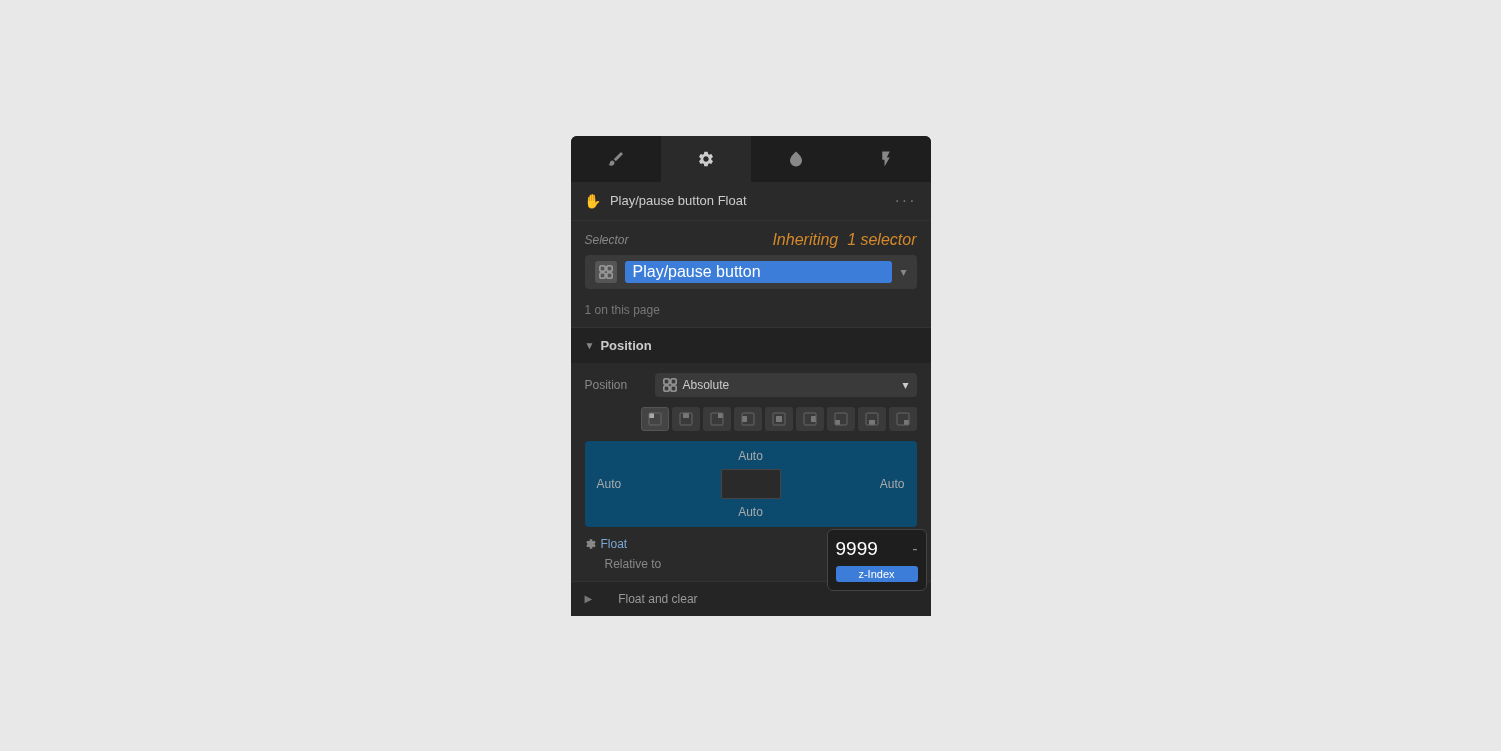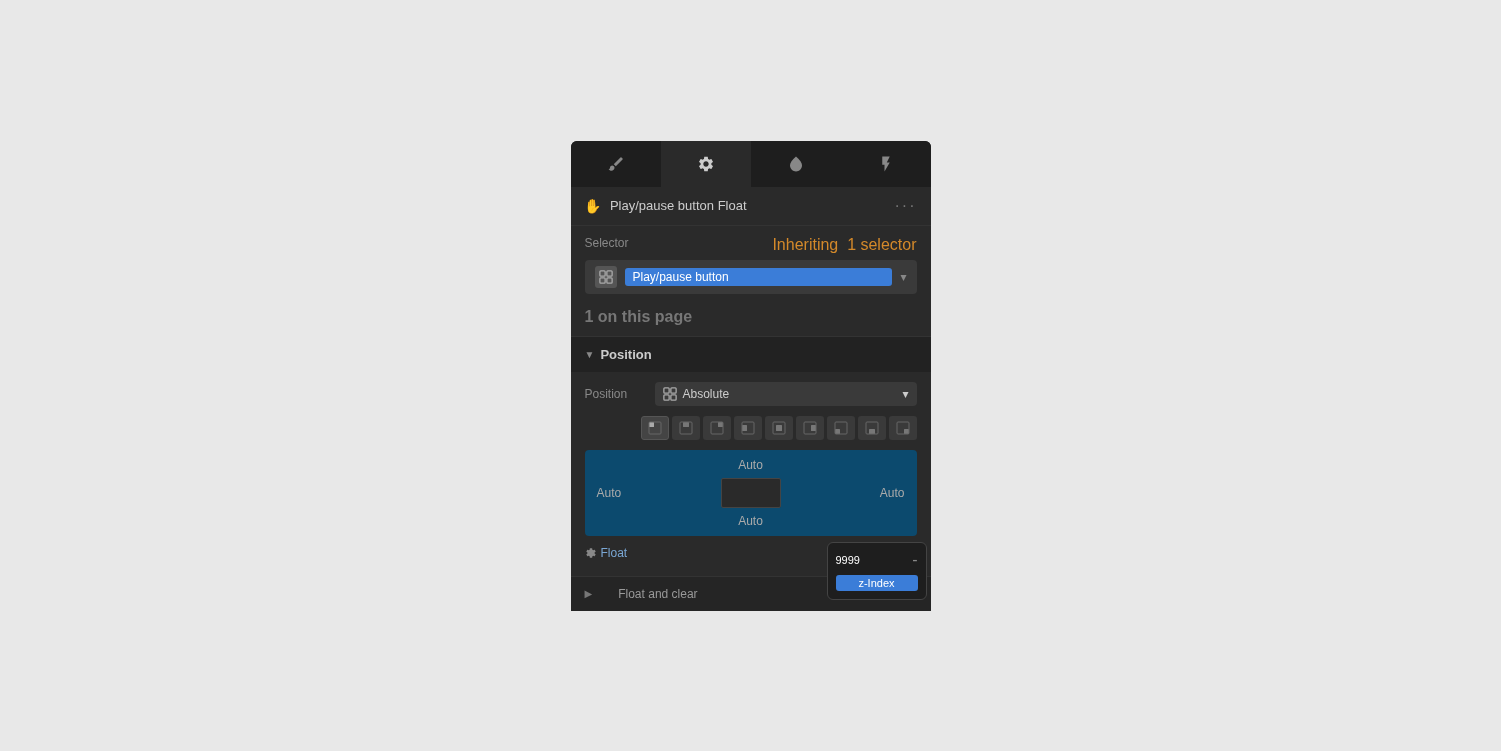--- a/index.html
+++ b/index.html
@@ -63,23 +63,24 @@
     .panel-header-dots {
       color: #777;
       font-size: 16px;
       cursor: pointer;
       letter-spacing: 2px;
     }
 
     
     .selector-row {
       display: flex;
-      align-items: flex-start;
+      align-items: center;
       justify-content: space-between;
       padding: 10px 14px 6px 14px;
+      font-style: italic;
     }
     .selector-label {
       color: #888;
       font-size: 12px;
     }
     .selector-inherit {
       color: #888;
       font-size: 16px;
     }
     .selector-inherit span {
@@ -110,33 +111,32 @@
       justify-content: center;
       color: #aaa;
       font-size: 11px;
     }
     .selector-dropdown-text {
       flex: 1;
       color: #fff;
       background: #3b7dd8;
       padding: 2px 8px;
       border-radius: 3px;
-      font-size: 12px;
+      font-size: 16px;
     }
     .selector-dropdown-arrow {
       color: #888;
       margin-left: 8px;
     }
 
     .page-count {
       padding: 6px 14px 10px 14px;
       color: #777;
-      font-size: 16px;
+      font-size: 12px;
       border-bottom: 1px solid #333;
-      font-weight: bold;
     }
 
     
     .section-header {
       display: flex;
       align-items: center;
       padding: 10px 14px;
       background: #222;
       cursor: pointer;
     }
@@ -287,21 +287,21 @@
       min-width: 100px;
     }
     .popup-value-row {
       display: flex;
       align-items: center;
       justify-content: space-between;
       margin-bottom: 6px;
     }
     .popup-value {
       color: #fff;
-      font-size: 11px;
+      font-size: 19px;
       font-weight: 500;
     }
     .popup-minus {
       color: #888;
       font-size: 16px;
       cursor: pointer;
     }
     .popup-tag {
       background: #3b7dd8;
       color: #fff;
@@ -495,19 +495,22 @@
 
       <div class="popup">
         <div class="popup-value-row">
           <span class="popup-value">9999</span>
           <span class="popup-minus">-</span>
         </div>
         <div class="popup-tag">z-Index</div>
       </div>
     </div>
 
+    <div class="relative-row">
+      <span class="relative-label">Relative to</span>
+    </div>
   </div>
 
   <div class="float-section">
     <span class="float-arrow">▶</span>
     <span class="float-label">Float and clear</span>
   </div>
 </div>
 
 </body></html>

